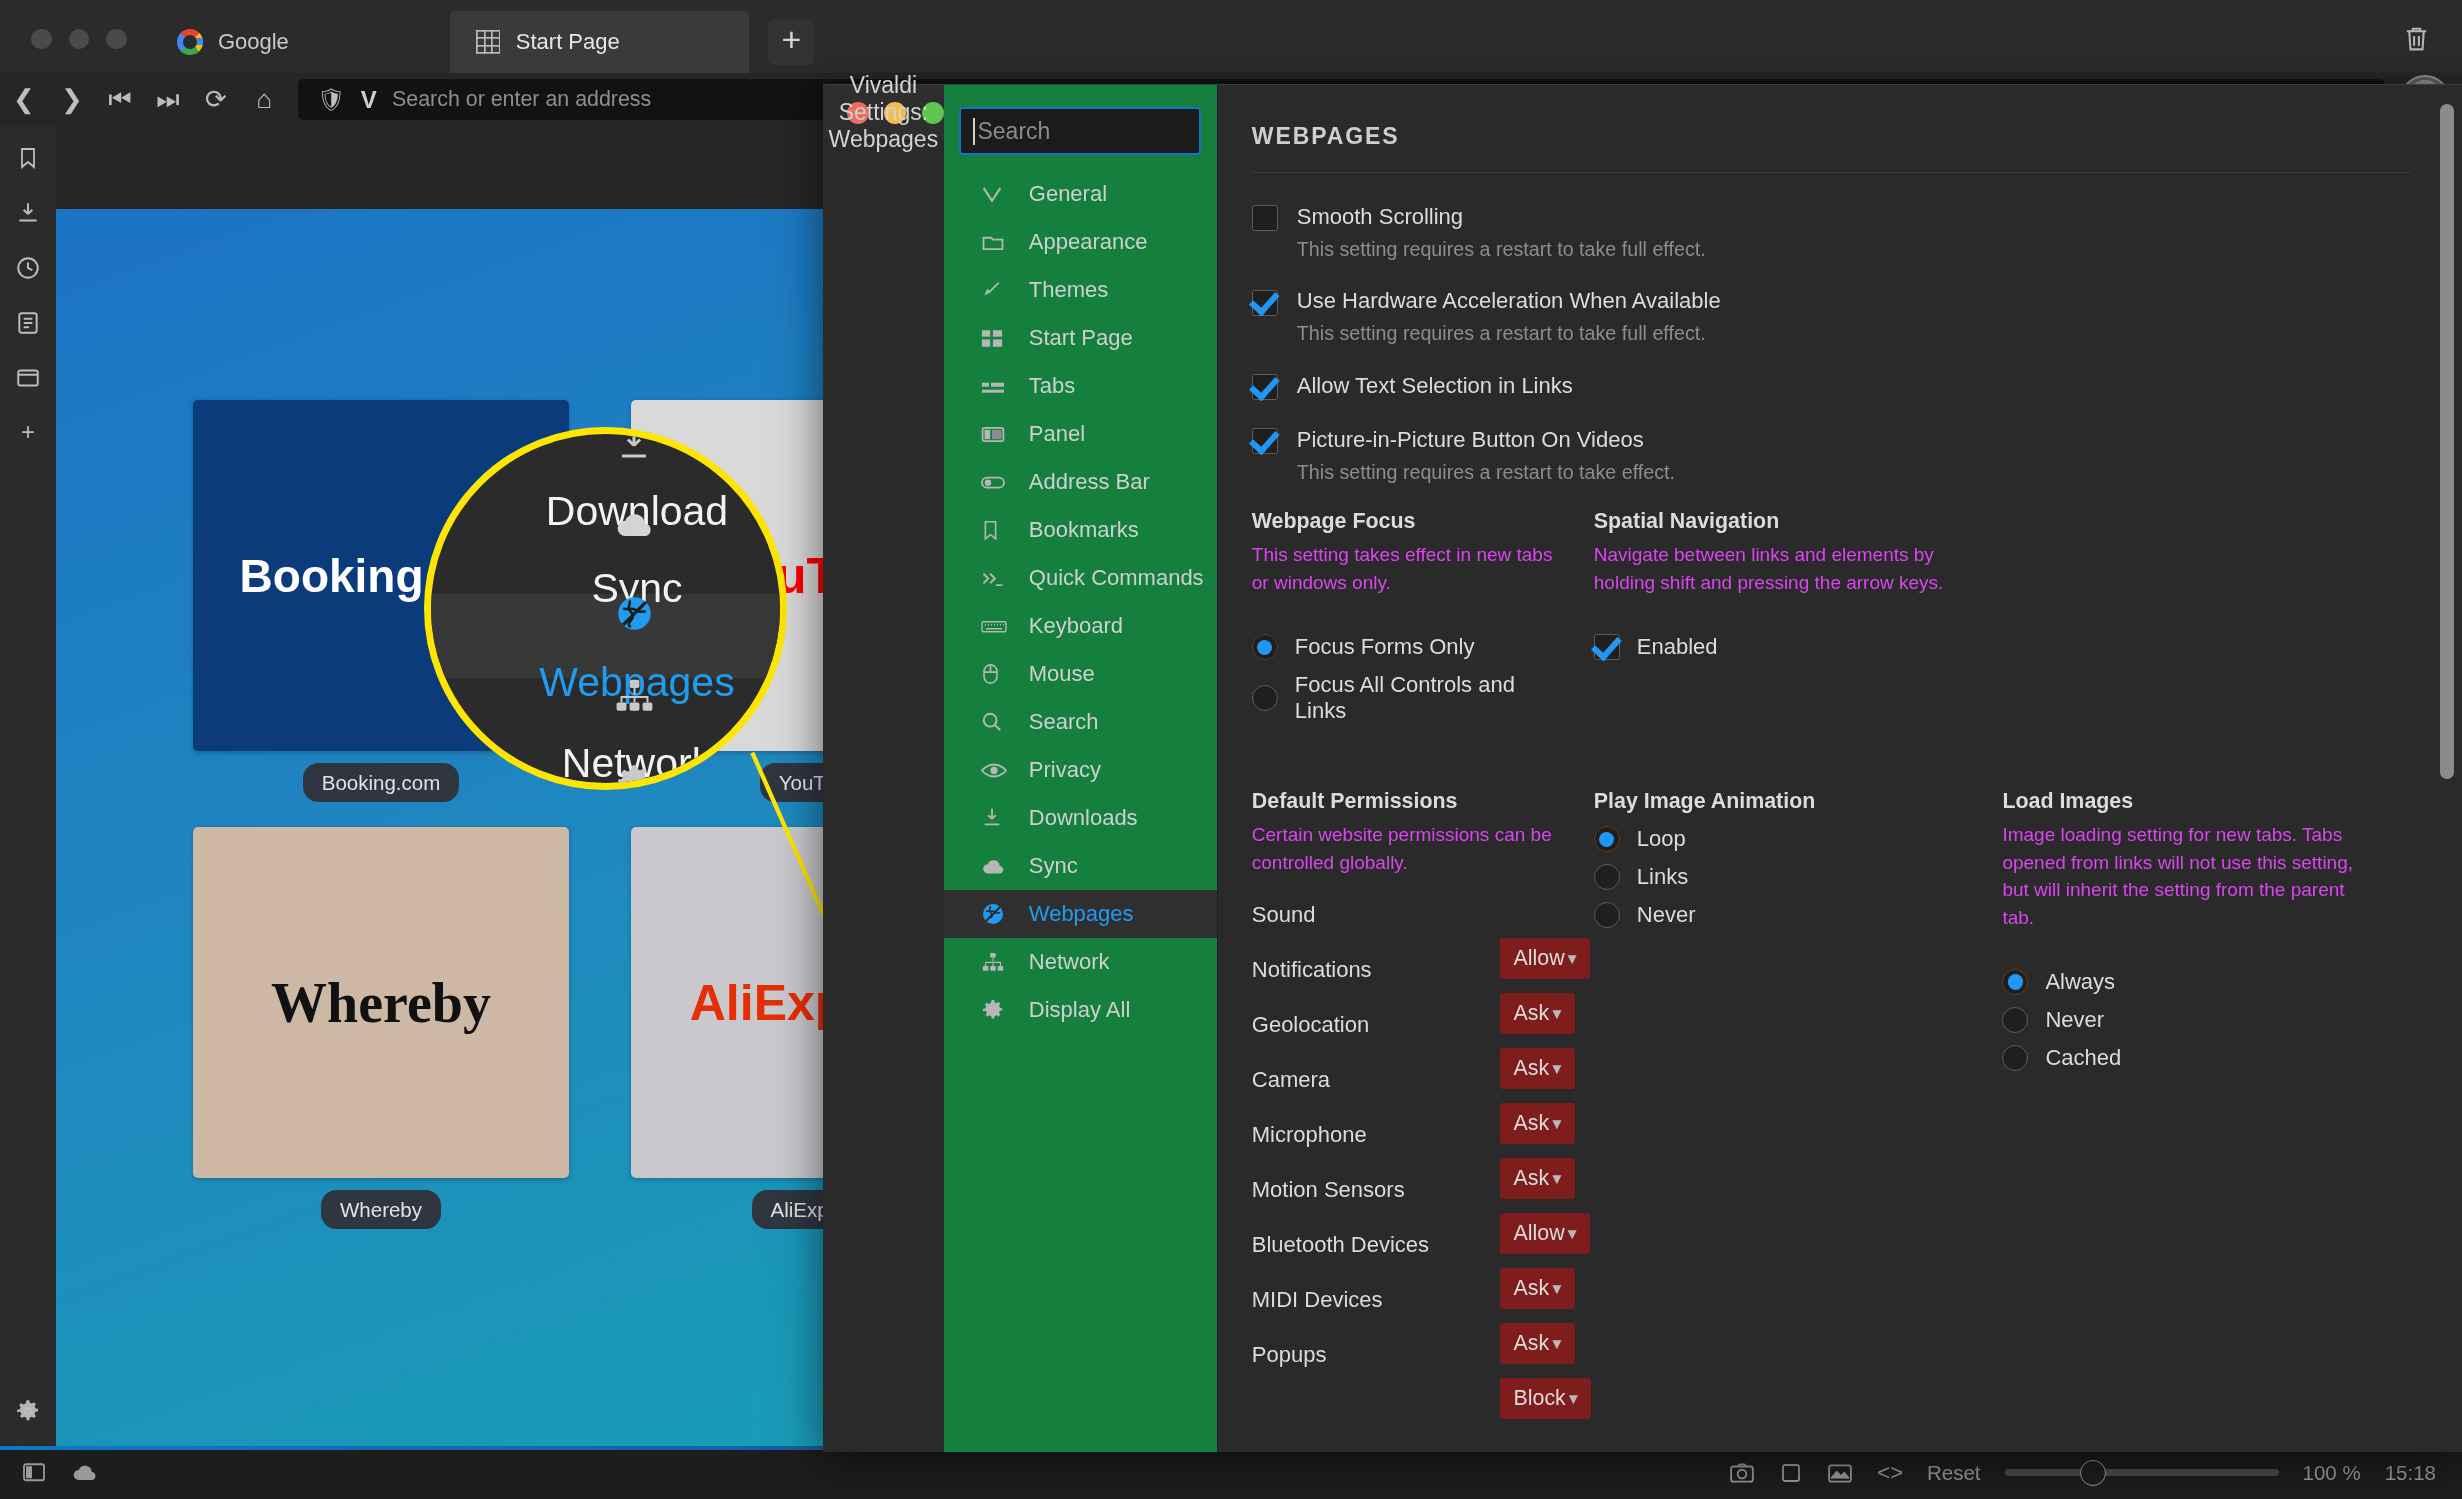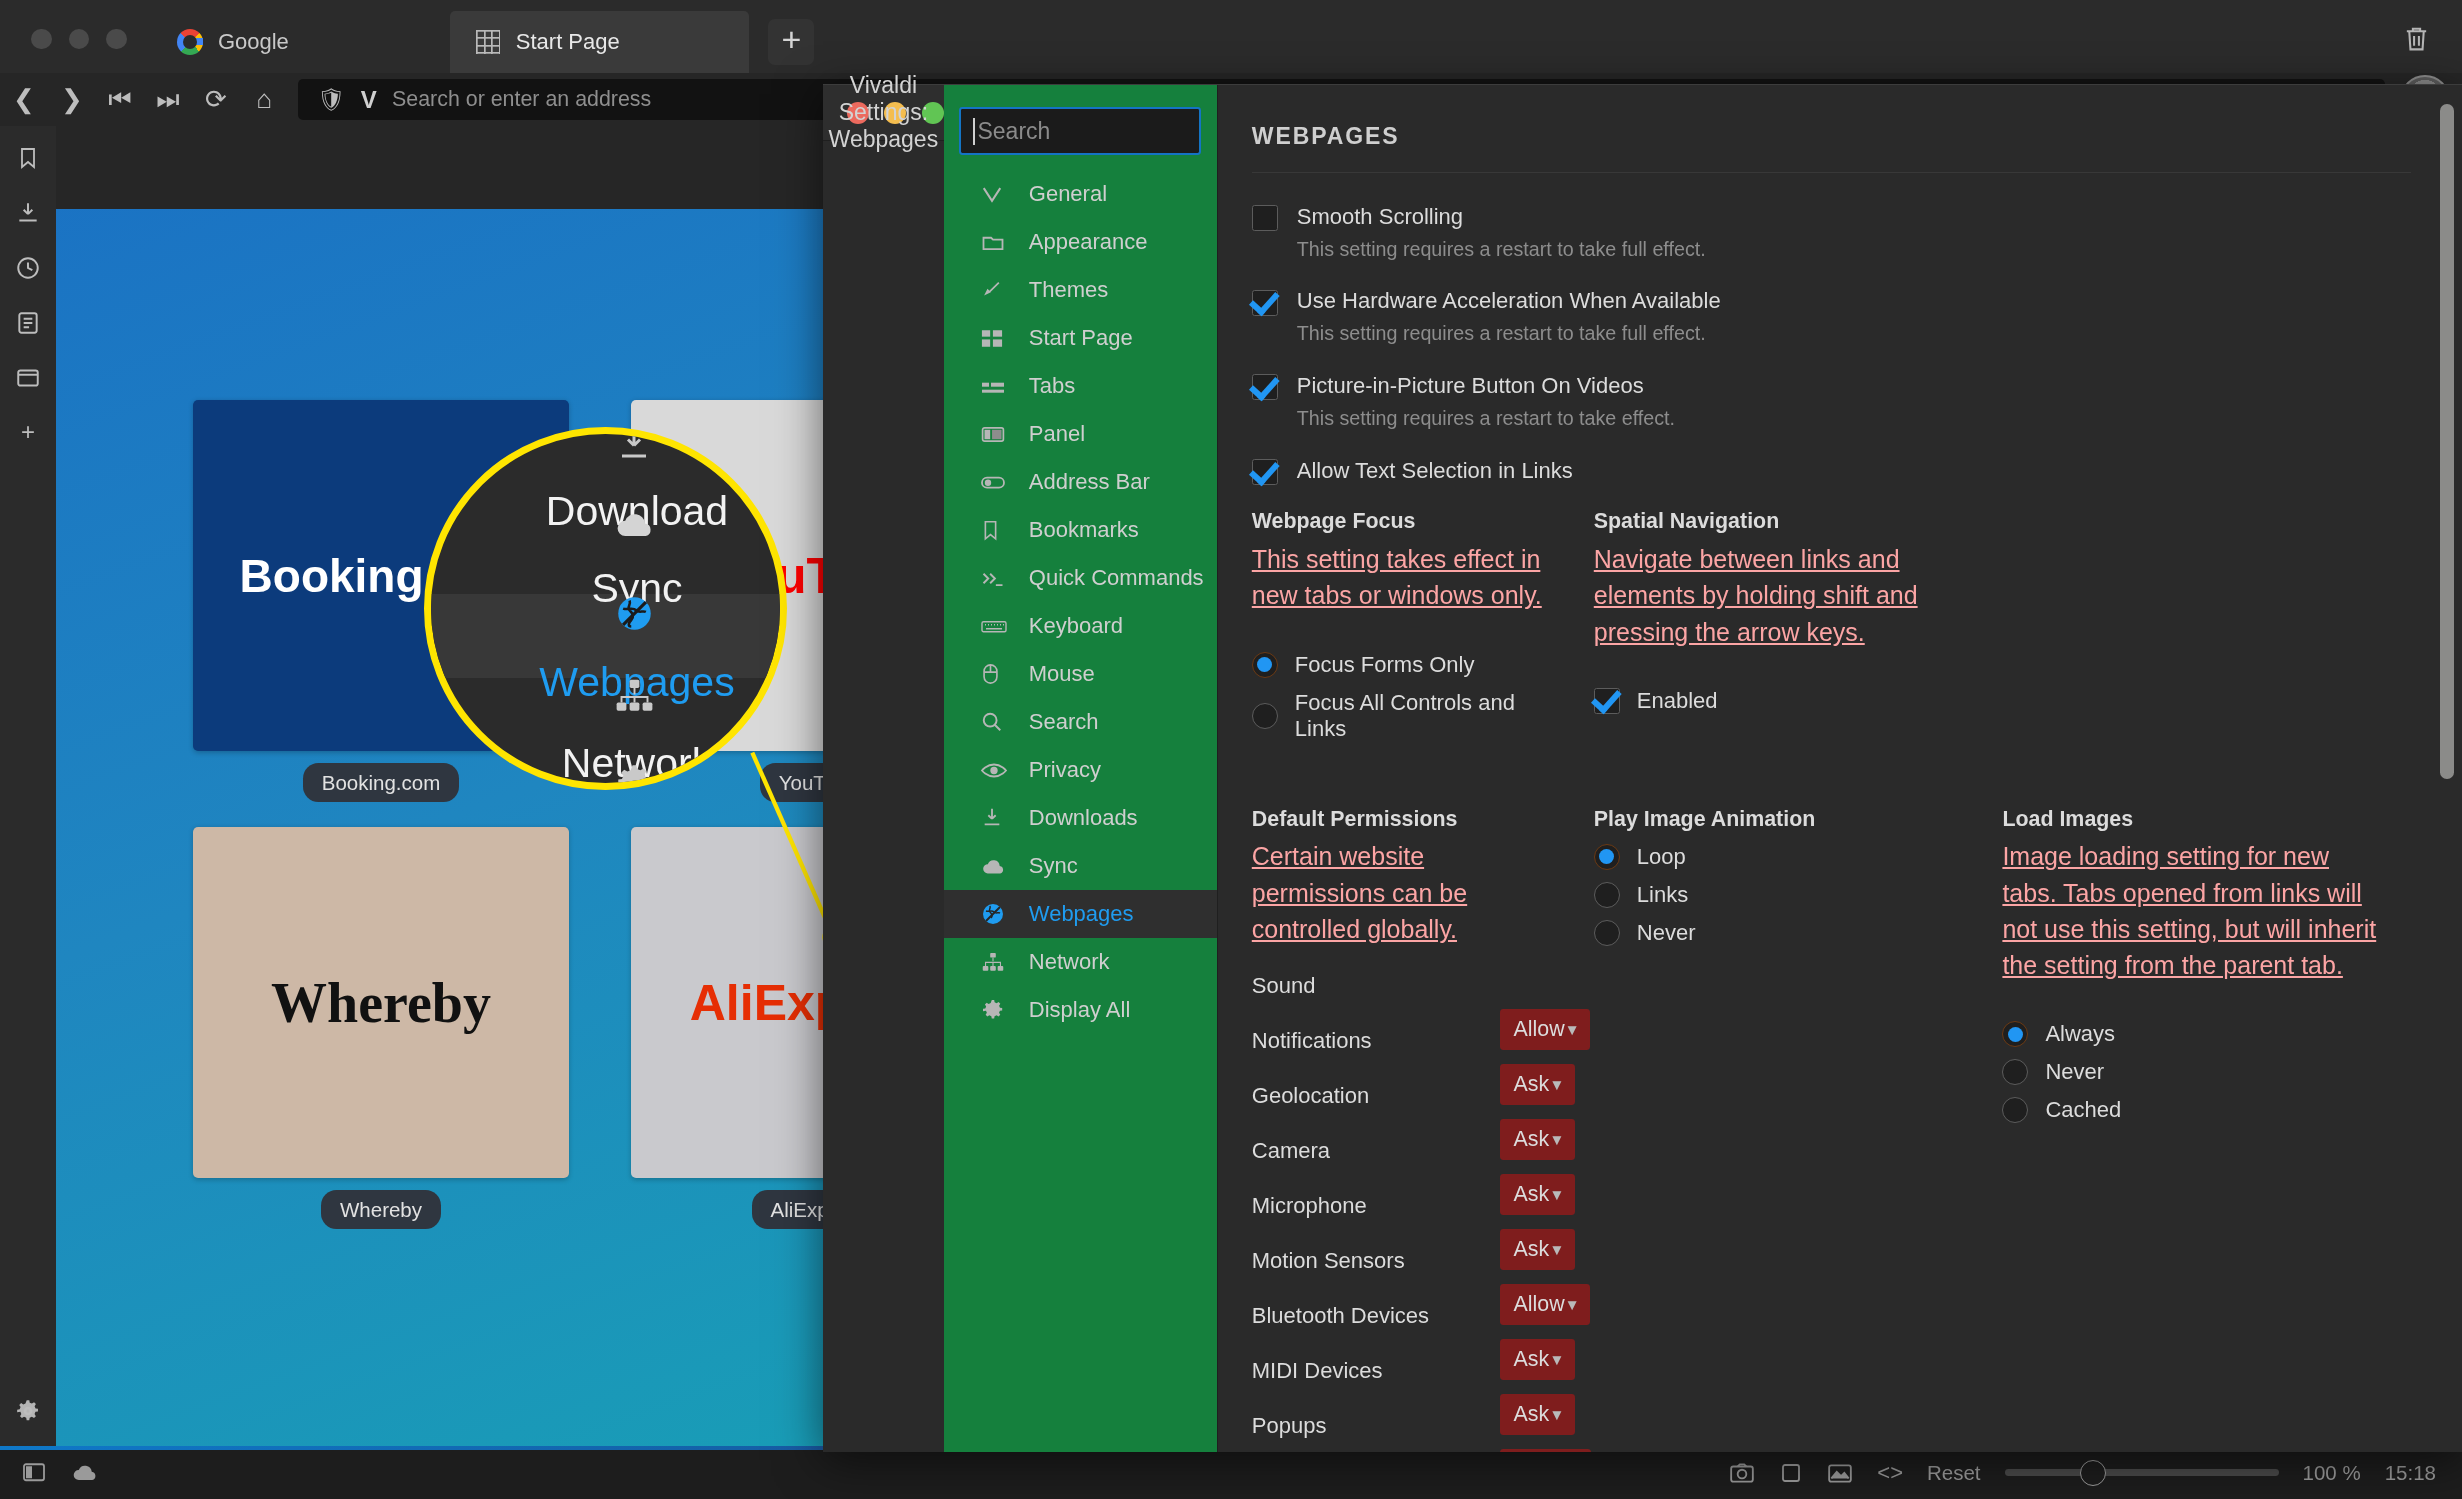--- a/index.html
+++ b/index.html
@@ -211,21 +211,21 @@
     content:""; position: absolute; left: 3.4px; top: -3.4px; width: 11px; height: 20.5px;
     border: solid #2196f3; border-width: 0 6px 6px 0; transform: rotate(42deg);
   }
   .chk-txt { font-size: 22px; color: #dcdcdc; line-height: 1.35; }
   .chk-sub { font-size: 19.7px; color: #8d8d8d; margin-top: 4.3px; }
 
   .cols3 { display: flex; gap: 0; margin-top: 24px; }
   .col { flex: 1; padding-right: 34px; }
   .col.c1 { max-width: 342px; } .col.c2 { max-width: 427px; } .col.c3 { flex: 1; }
   .ctitle { font-size: 21.4px; color: #dcdcdc; font-weight: 700; margin-bottom: 6.8px; }
-  .cdesc { font-size: 25px; color: #fca5a5; line-height: 1.45; text-decoration: underline; }
+  .cdesc { font-size: 19px; color: #d946ef; line-height: 1.45; }
 
   .radio-row { display: flex; align-items: center; gap: 17px; margin-top: 12px; }
   .radio {
     width: 26px; height: 26px; flex: none; border-radius: 50%;
     border: 1.7px solid #5c5c5c; background: #1f1f1f; position: relative;
   }
   .radio.on { border-color: #6b3a14; }
   .radio.on::after {
     content:""; position: absolute; inset: 4.3px; border-radius: 50%; background: #2196f3;
   }
@@ -661,28 +661,28 @@
         <div class="chk-row">
           <span class="chk on"></span>
           <span class="chk-txt">
             <span>Use Hardware Acceleration When Available</span>
             <div class="chk-sub">This setting requires a restart to take full effect.</div>
           </span>
         </div>
         <div class="chk-row">
           <span class="chk on"></span>
           <span class="chk-txt">
-            <span>Picture-in-Picture Button On Videos</span>
-            <div class="chk-sub">This setting requires a restart to take effect.</div>
+            <span>Allow Text Selection in Links</span>
           </span>
         </div>
         <div class="chk-row">
           <span class="chk on"></span>
           <span class="chk-txt">
-            <span>Allow Text Selection in Links</span>
+            <span>Picture-in-Picture Button On Videos</span>
+            <div class="chk-sub">This setting requires a restart to take effect.</div>
           </span>
         </div>
 
         <div class="cols3">
           <div class="col c1">
             <div class="ctitle">Webpage Focus</div>
             <div class="cdesc">This setting takes effect in new tabs or windows only.</div>
             <div style="height:26px"></div>
             <div class="radio-row">
               <span class="radio on"></span>

